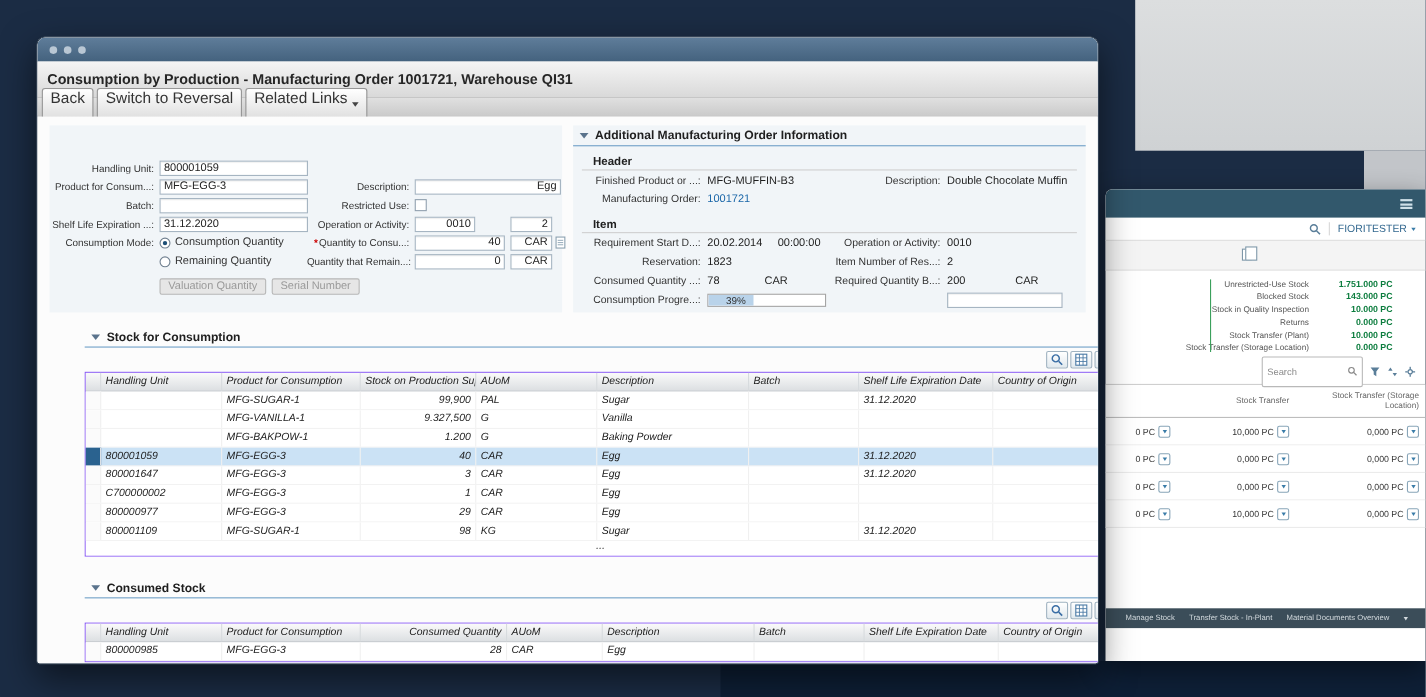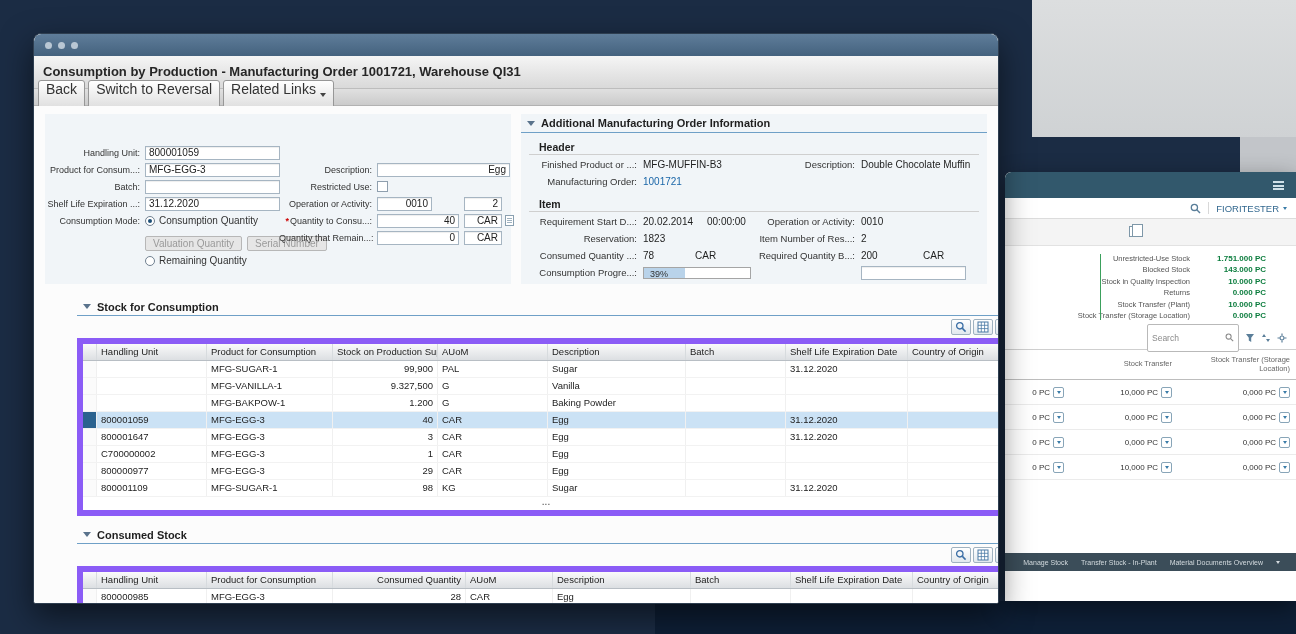--- a/index.html
+++ b/index.html
@@ -107,34 +107,34 @@
   .sub-line { height:1px; background:#cfcfcf; margin:0 8px 1px 8px; }
   .irow { height:17px; display:flex; align-items:center; font-size:10px; color:#333; }
   .il1 { width:122px; text-align:right; padding-right:6px; flex:none; white-space:nowrap; overflow:hidden; font-size:9.5px; }
   .iv1 { width:108px; flex:none; display:flex; align-items:center; white-space:nowrap; color:#1e1e1e; }
   .il2 { width:110px; text-align:right; padding-right:6px; flex:none; white-space:nowrap; overflow:hidden; font-size:9.5px; }
   .iv2 { flex:1; display:flex; align-items:center; white-space:nowrap; color:#1e1e1e; }
   .sp64 { width:64px; flex:none; } .sp52 { width:52px; flex:none; } .sp62 { width:62px; flex:none; }
   .link { color:#1a66a8; }
   .pbar { width:110px; height:12px; border:1px solid #a5a5a5; background:#fff; position:relative; overflow:hidden; }
   .pfill { position:absolute; left:0; top:0; bottom:0; background:#b9d3ea; }
-  .ptext { position:relative; font-size:9px; color:#333; line-height:11px; padding-left:6px; }
+  .ptext { position:relative; font-size:9px; color:#333; line-height:11px; padding-left:16px; }
 
   
   .section { position:absolute; left:11px; width:951px;margin-left:32px; }
   #stock-section { top:192px; height:210px; }
   #consumed-section { top:420px; height:79px; }
   .sec-head { height:17px; display:flex; align-items:center; gap:6px; padding-left:6px; }
   .sec-title { font-size:11px; font-weight:bold; color:#1f1f1f; }
   .sec-rule { height:1px; background:#6fa0c7; }
   .tbl-toolbar { height:22px; display:flex; justify-content:flex-end; align-items:center; gap:2px; padding:3px 13px 3px 0; }
   .ic-btn { width:20px; height:16px; border:1px solid #9fb2c0; border-radius:2px;
             background:linear-gradient(#ffffff,#e1e9ee); display:flex; align-items:center; justify-content:center; }
   .tbl-wrap { position:relative; }
-  .tbl { width:938px; border:6px solid #8b5cf6; background:#fff; }
+  .tbl { width:938px; border:1px solid #8b5cf6; background:#fff;font-style:italic; }
   .thead { display:flex; background:linear-gradient(#fafafa,#dcdfe2); border-bottom:1px solid #b8bec4; height:17px; }
   .tcell { font-size:9.5px; color:#222; padding:0 4px; line-height:16px; border-right:1px solid #d7dbde;
            overflow:hidden; white-space:nowrap; flex:none; }
   .tbody .tcell { border-right:1px solid #f0f0f0; color:#1c1c1c; font-size:9.5px; }
   .trow { display:flex; height:17px; border-bottom:1px solid #f2f2f2; background:#fff; }
   .trow.selected { background:#cbe2f5; }
   .selcol { width:14px; padding:0; }
   .trow .selcol { background:#fbfbfb; }
   .trow.selected .selcol { background:#2a628f; }
   .c0{width:110px} .c1{width:126px} .c2{width:105px; text-align:right;} .c3{width:110px}
@@ -358,29 +358,29 @@
         </div>
         <div class="frow">
           <span class="flabel">Shelf Life Expiration ...:</span>
           <span class="inp w135">31.12.2020</span>
         </div>
         <div class="frow">
           <span class="flabel">Consumption Mode:</span>
           <span class="radio sel"></span>
           <span class="rlabel">Consumption Quantity</span>
         </div>
+        <div class="frow">
+          <span class="flabel"></span>
+          <span class="radio"></span>
+          <span class="rlabel">Remaining Quantity</span>
+        </div>
         <div class="frow" style="margin-top:6px;">
           <span class="flabel"></span>
           <span class="gray-btn">Valuation Quantity</span>
           <span class="gray-btn">Serial Number</span>
-        </div>
-        <div class="frow">
-          <span class="flabel"></span>
-          <span class="radio"></span>
-          <span class="rlabel">Remaining Quantity</span>
         </div>
       </div>
       <div class="fcol c2">
         <div class="frow">
           <span class="flabel">Description:</span>
           <span class="inp w133">Egg</span>
         </div>
         <div class="frow">
           <span class="flabel">Restricted Use:</span>
           <span class="checkbox"></span>

